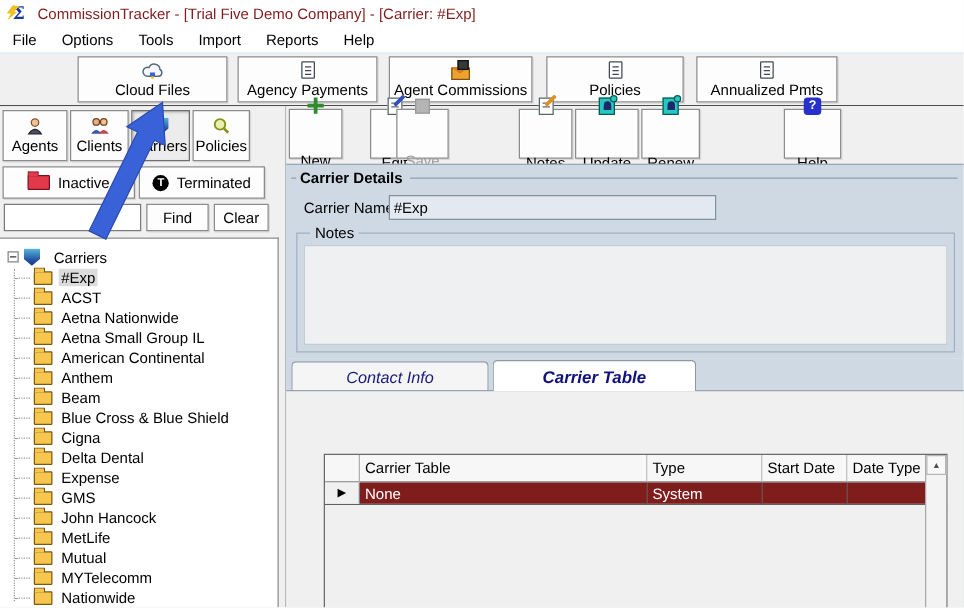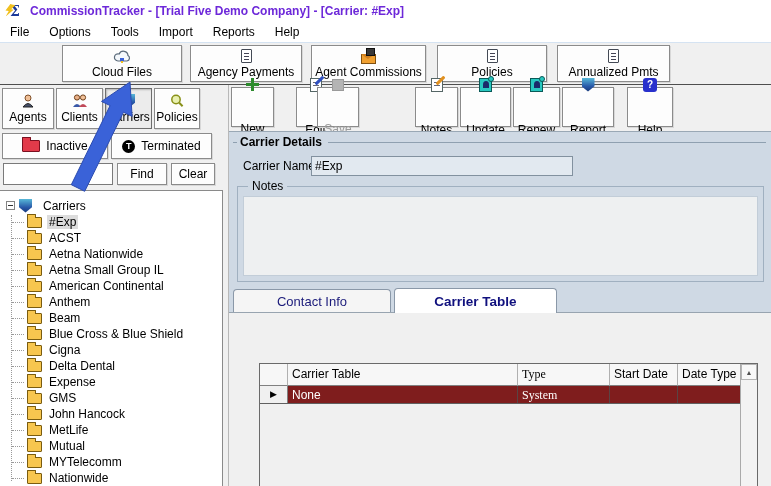--- a/index.html
+++ b/index.html
@@ -5,21 +5,21 @@
   * { box-sizing: border-box; margin: 0; padding: 0; }
   html,body { width:771px; height:486px; overflow:hidden; }
   body { font-family:"Liberation Sans", sans-serif; font-size:12px; color:#000; background:#fff; }
   .window { position:relative; width:771px; height:486px; background:#fff; overflow:hidden; }
 
   
   .titlebar { position:absolute; left:0; top:0; width:771px; height:22px; background:#fff; display:flex; align-items:center; padding-left:6px; }
   .app-icon { position:relative; width:19px; height:17px; margin-right:5px; }
   .app-icon::before { content:"Σ"; position:absolute; left:4px; top:0px; color:#1a3898; font-weight:bold; font-size:14px; line-height:16px; font-family:"DejaVu Serif", serif; }
   .app-icon .bolt { position:absolute; left:-1px; top:1px; width:10px; height:13px; background:#f0c020; clip-path:polygon(45% 0,100% 0,60% 40%,85% 40%,15% 100%,38% 55%,5% 55%); transform:rotate(8deg); }
-  .title-text { font-size:12px; color:#6d28d9;font-weight:bold; }
+  .title-text { font-size:12px; color:#7f1d1d; }
 
   
   .menubar { position:absolute; left:0; top:22px; width:771px; height:21px; background:#fff; display:flex; align-items:center; border-bottom:1px solid #d5e3f2; }
   .menu-item { padding:0 10px; line-height:20px; cursor:default; }
 
   
   .xbtn { position:absolute; background:#fdfdfd; border:1px solid #8b8b8b; box-shadow:inset 1px 1px 0 #ffffff, 1px 1px 0 #d8d8d8; display:flex; flex-direction:column; align-items:center; justify-content:center; gap:2px; cursor:default; }
   .xbtn .xlbl { line-height:13px; white-space:nowrap; }
   .xbtn.pressed { background:#ececec; border-color:#6e6e6e; box-shadow:inset 1px 1px 2px #b8b8b8; }
   .xbtn.disabled .xlbl { color:#9c9c9c; }
@@ -89,33 +89,33 @@
   .sect-title::after { content:""; flex:1; height:1px; background:#8fa0b0; margin-left:6px; }
   .name-row { position:absolute; left:0; top:24px; width:543px; height:20px; }
   .name-label { position:absolute; left:14px; top:3px; }
   .name-input { position:absolute; left:82px; top:0; width:262px; height:20px; border:1px solid #82919f; background:#e2e9f0; font:inherit; padding:0 3px; }
   .notes-box { position:absolute; left:8px; top:54px; width:527px; height:96px; border:1px solid #a0b0c0; }
   .notes-legend { position:absolute; left:10px; top:-8px; background:#cfd9e4; padding:0 4px; }
   .notes-area { position:absolute; left:5px; top:9px; right:5px; bottom:5px; background:#eef0f1; border:1px solid #c2cdd8; }
 
   .tabarea { position:absolute; left:0; top:202px; width:543px; height:199px; background:#cfd9e4; }
   .tab-content { position:absolute; left:0; top:25px; right:0; bottom:0; background:#f0f0f0; border-top:1px solid #98a4b0; }
-  .tab { position:absolute; top:1px; height:24px; border:1px solid #8a98a8; border-bottom:none; border-radius:4px 4px 0 0; display:flex; align-items:center; justify-content:center; color:#1a1a7a; font-size:13px; z-index:2; }
+  .tab { position:absolute; top:1px; height:24px; border:1px solid #8a98a8; border-bottom:none; border-radius:4px 4px 0 0; display:flex; align-items:center; justify-content:center; color:#1a1a7a; font-size:13px; z-index:2;font-style:italic; }
   .tab.inactive { left:4px; width:158px; background:#f5f5f5; height:23px; top:2px; }
   .tab.active { left:165px; width:163px; background:#ffffff; font-weight:bold; font-size:13.5px; height:25px; color:#10107e; }
 
   
   .grid { position:absolute; left:30px; top:50px; width:499px; height:143px; border:1px solid #6a6a6a; background:#f0f0f0; }
   .ghead { display:flex; height:22px; }
   .gh { border-right:1px solid #b0b0b0; border-bottom:1px solid #808080; background:#f7f7f7; padding:3px 4px 0 4px; overflow:hidden; white-space:nowrap; }
   .grow { display:flex; height:18px; }
   .gc { border-right:1px solid #5a4444; background:#7f1d1d; color:#fff; padding:2px 3px 0 4px; overflow:hidden; white-space:nowrap; }
   .gc.selector { background:#f0f0f0; color:#000; border-right:1px solid #808080; display:flex; align-items:center; justify-content:center; padding:0; }
   .tri { font-size:9px; line-height:9px; color:#000; }
-  .c0 { width:28px; } .c1 { width:230px; } .c2 { width:92px;font-family:Liberation Serif, serif; } .c3 { width:68px; } .c4 { width:64px; }
+  .c0 { width:28px; } .c1 { width:230px; } .c2 { width:92px; } .c3 { width:68px; } .c4 { width:64px; }
   .grow { border-bottom:1px solid #606060; }
   .sbar { position:absolute; right:0; top:0; width:17px; height:141px; background:#f3f3f3; border-left:1px solid #aaa; }
   .sb-btn { position:absolute; left:0; width:16px; height:16px; background:#f8f8f8; border:1px solid #b5b5b5; display:flex; align-items:center; justify-content:center; font-size:7px; color:#505050; }
   .sb-up { top:0; }
 
   
   .arrow-overlay { position:absolute; left:0; top:0; width:771px; height:486px; pointer-events:none; z-index:50; }
 </style>
 </head>
 <body>
@@ -358,26 +358,20 @@
         <span class="ic">
             <span class="ic-scroll"></span>
           </span>
         <span class="xlbl">Update</span>
       </div>
       <div class="xbtn" style="left:284px;width:47px;">
         <span class="ic">
             <span class="ic-scroll"></span>
           </span>
         <span class="xlbl">Renew</span>
-      </div>
-      <div class="xbtn" style="left:333px;width:52px;">
-        <span class="ic">
-            <span class="shield"></span>
-          </span>
-        <span class="xlbl">Report</span>
       </div>
       <div class="xbtn" style="left:398px;width:46px;">
         <span class="ic">
             <span class="ic-help"></span>
           </span>
         <span class="xlbl">Help</span>
       </div>
     </div>
 
     <div class="details">

